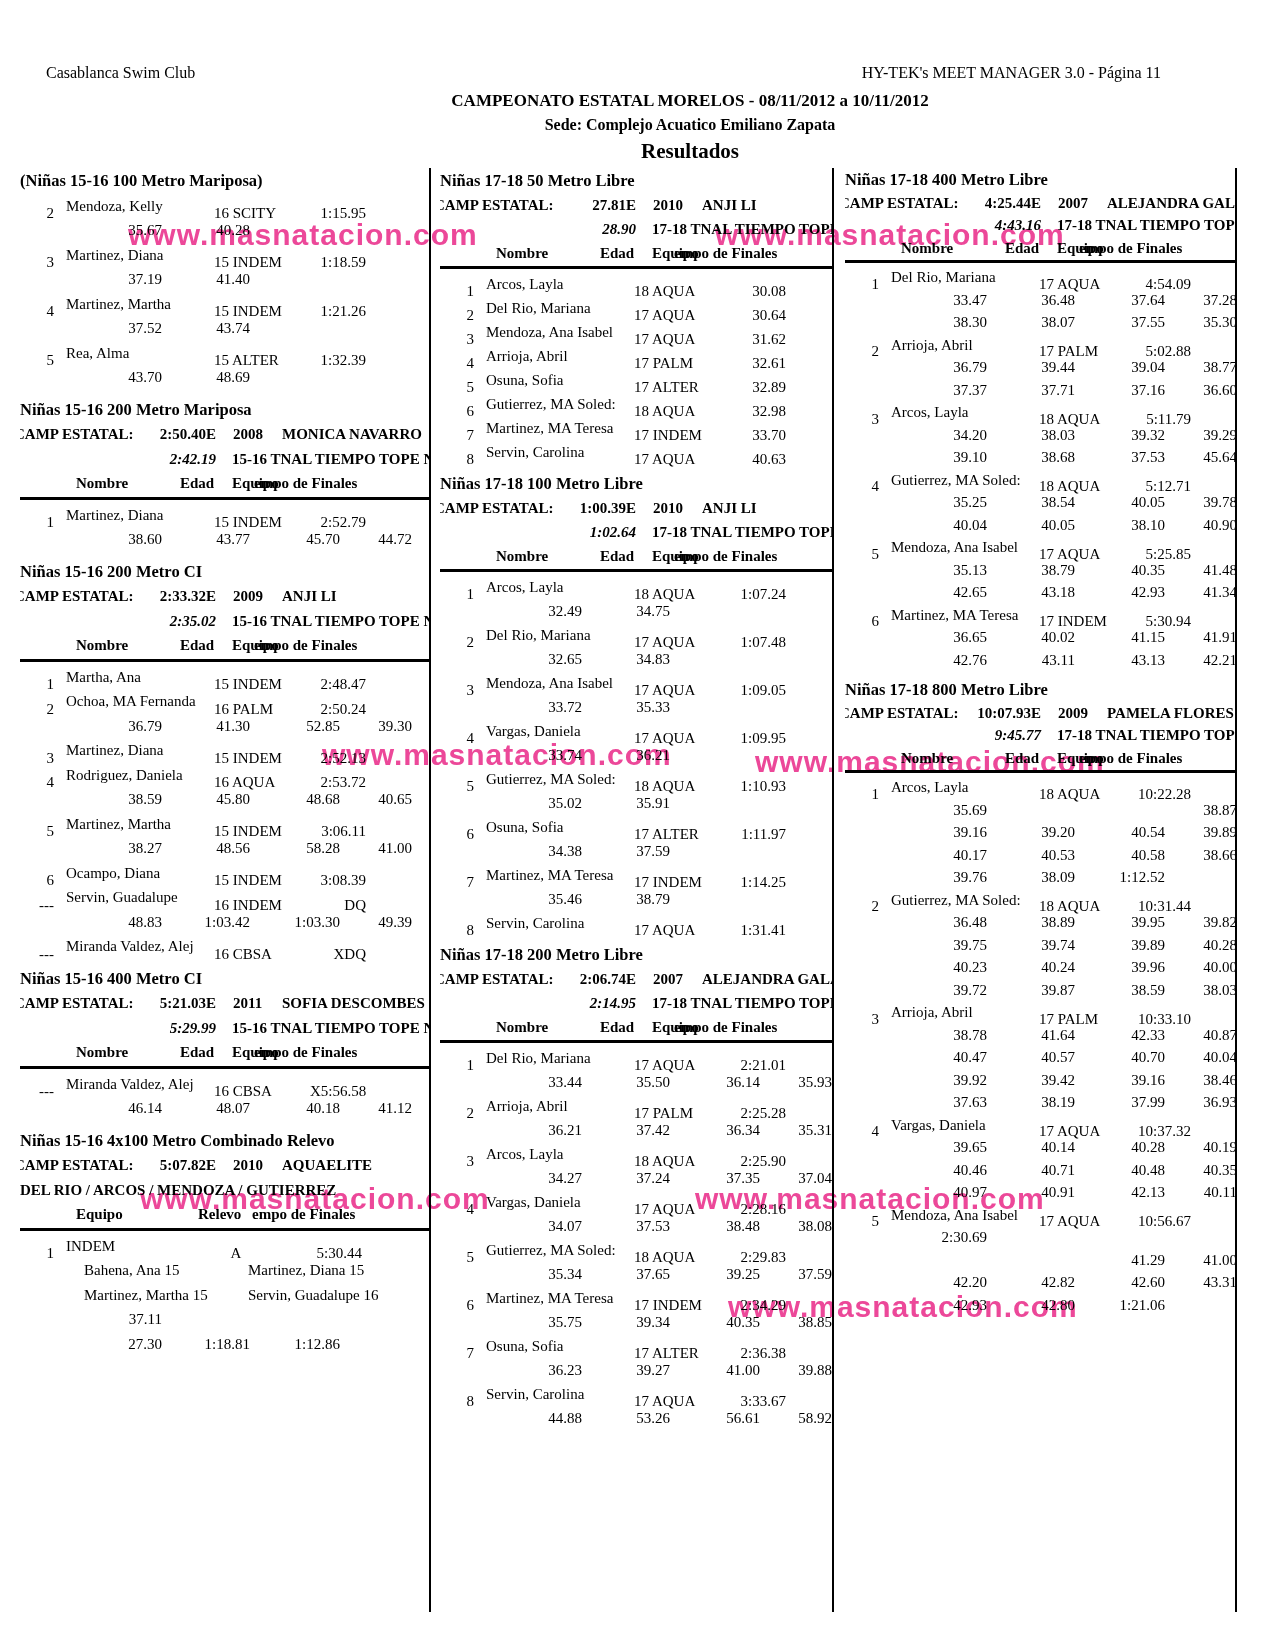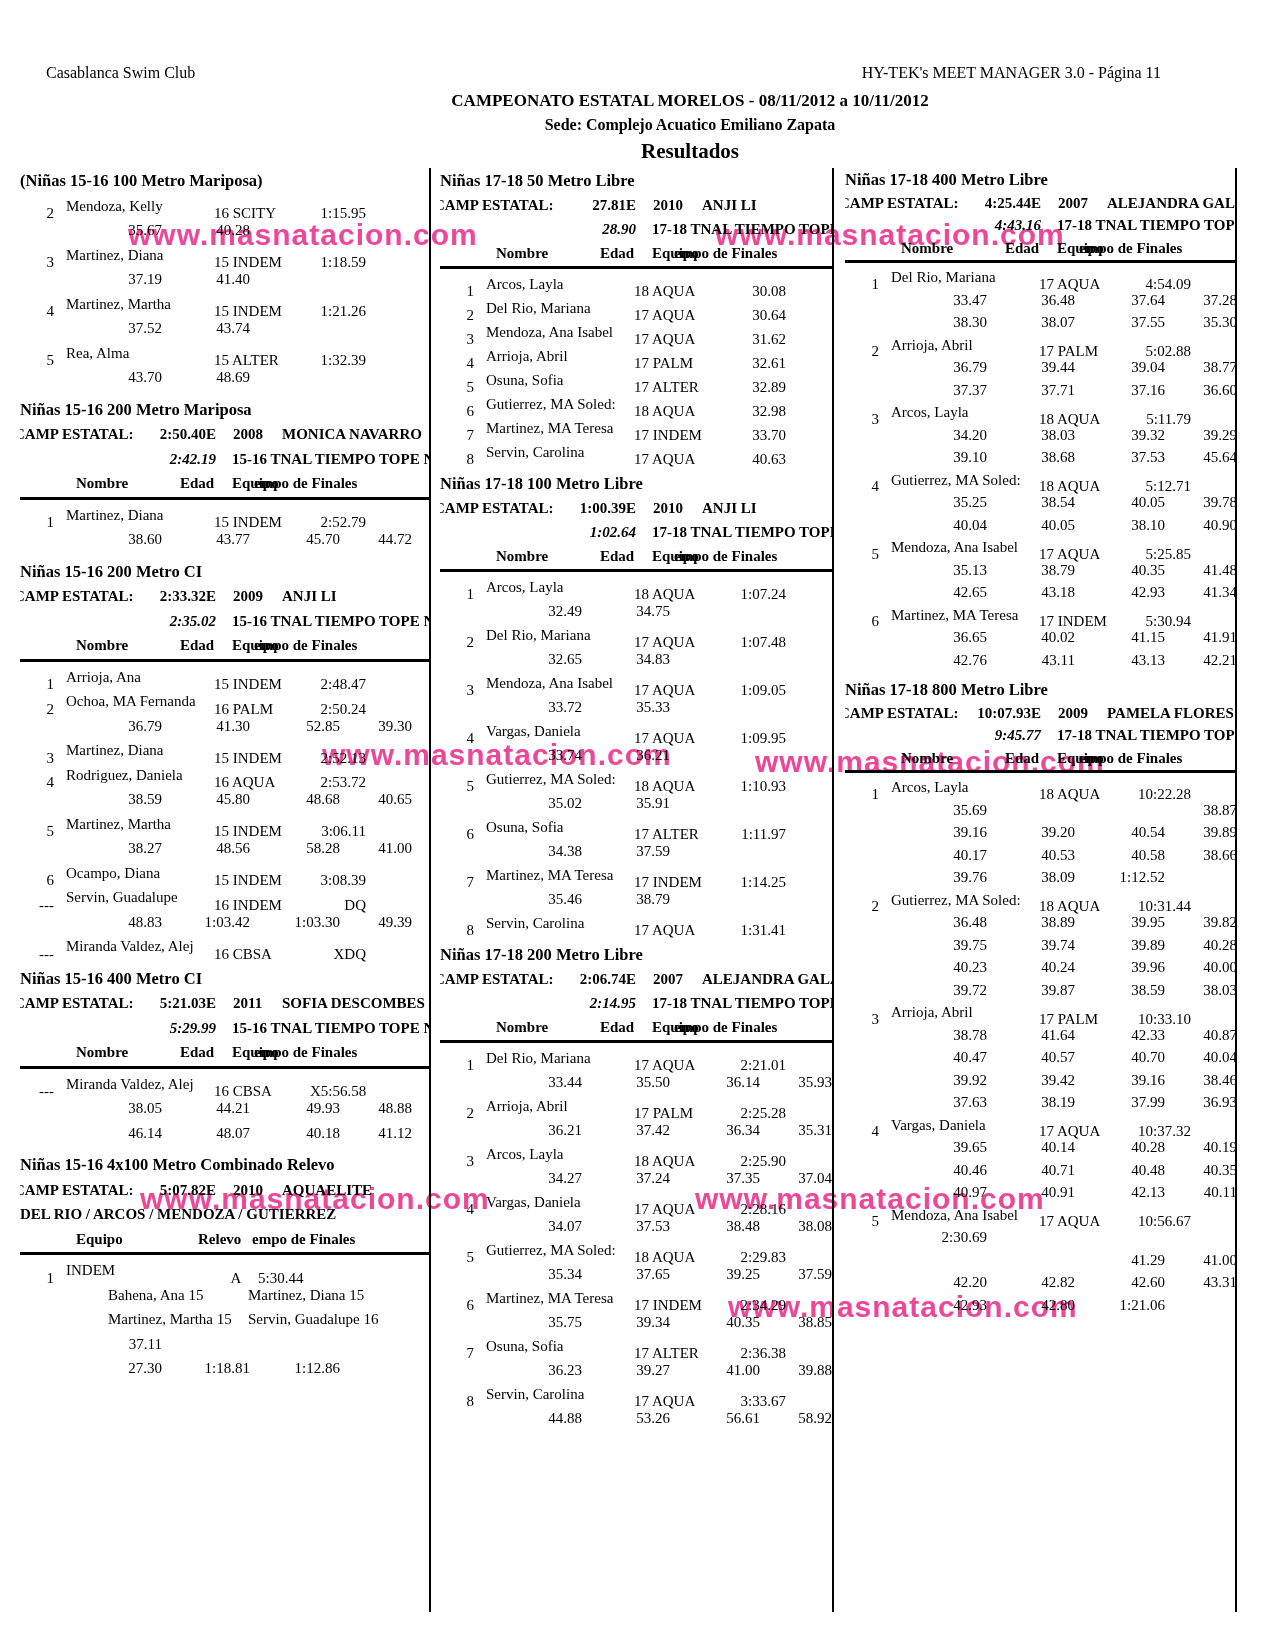--- a/index.html
+++ b/index.html
@@ -47,24 +47,24 @@
   .h-team{position:absolute;left:212px;}
   .h-time{position:absolute;left:234px;}
   .h-relay{position:absolute;left:178px;}
   .h-rtime{position:absolute;left:232px;}
   .hline{height:3px;background:#000;margin:1px 0 3px 0;}
   .place{display:inline-block;width:34px;text-align:right;}
   .name{display:inline-block;width:148px;margin-left:12px;overflow:hidden;}
   .ageteam{display:inline-block;width:96px;}
   .finals{display:inline-block;width:56px;text-align:right;}
   .relay-letter{display:inline-block;width:44px;text-align:center;}
-  .relay-finals{display:inline-block;width:104px;}
+  .relay-finals{display:inline-block;width:104px;text-align:right;}
   .s{display:inline-block;text-align:right;}
   .s0{width:142px}.s1{width:88px}.s2{width:90px}.s3{width:72px}
-  .sw0{position:absolute;left:64px;margin-left:24px;}
+  .sw0{position:absolute;left:64px;}
   .sw1{position:absolute;left:228px;}
 </style>
 </head>
 <body>
 
 <div class="club">Casablanca Swim Club</div>
 <div class="manager">HY-TEK's MEET MANAGER 3.0 - Página 11</div>
 <div class="meet-title">CAMPEONATO ESTATAL MORELOS - 08/11/2012 a 10/11/2012</div>
 <div class="venue">Sede: Complejo Acuatico Emiliano Zapata</div>
 <div class="heading">Resultados</div>
@@ -129,21 +129,21 @@
         <span class="qual-time">2:35.02</span>
         <span class="qual-text">15-16 TNAL TIEMPO TOPE N</span>
       </div>
       <div class="row thead">
         <span class="h-name">Nombre</span>
         <span class="h-age">Edad</span>
         <span class="h-team">Equipo</span>
         <span class="h-time">empo de Finales</span>
       </div>
       <div class="hline"></div>
-      <div class="row entry"><span class="place">1</span><span class="name">Arrioja, Ana</span><span class="ageteam">15 INDEM</span><span class="finals">2:48.47</span></div>
+      <div class="row entry"><span class="place">1</span><span class="name">Martha, Ana</span><span class="ageteam">15 INDEM</span><span class="finals">2:48.47</span></div>
       <div class="row entry"><span class="place">2</span><span class="name">Ochoa, MA Fernanda</span><span class="ageteam">16 PALM</span><span class="finals">2:50.24</span></div>
       <div class="row splits"><span class="s s0">36.79</span><span class="s s1">41.30</span><span class="s s2">52.85</span><span class="s s3">39.30</span></div>
       <div class="row entry"><span class="place">3</span><span class="name">Martinez, Diana</span><span class="ageteam">15 INDEM</span><span class="finals">2:52.13</span></div>
       <div class="row entry"><span class="place">4</span><span class="name">Rodriguez, Daniela</span><span class="ageteam">16 AQUA</span><span class="finals">2:53.72</span></div>
       <div class="row splits"><span class="s s0">38.59</span><span class="s s1">45.80</span><span class="s s2">48.68</span><span class="s s3">40.65</span></div>
       <div class="row entry"><span class="place">5</span><span class="name">Martinez, Martha</span><span class="ageteam">15 INDEM</span><span class="finals">3:06.11</span></div>
       <div class="row splits"><span class="s s0">38.27</span><span class="s s1">48.56</span><span class="s s2">58.28</span><span class="s s3">41.00</span></div>
       <div class="row entry"><span class="place">6</span><span class="name">Ocampo, Diana</span><span class="ageteam">15 INDEM</span><span class="finals">3:08.39</span></div>
       <div class="row entry"><span class="place">---</span><span class="name">Servin, Guadalupe</span><span class="ageteam">16 INDEM</span><span class="finals">DQ</span></div>
       <div class="row splits"><span class="s s0">48.83</span><span class="s s1">1:03.42</span><span class="s s2">1:03.30</span><span class="s s3">49.39</span></div>
@@ -162,21 +162,20 @@
         <span class="qual-text">15-16 TNAL TIEMPO TOPE N</span>
       </div>
       <div class="row thead">
         <span class="h-name">Nombre</span>
         <span class="h-age">Edad</span>
         <span class="h-team">Equipo</span>
         <span class="h-time">empo de Finales</span>
       </div>
       <div class="hline"></div>
       <div class="row entry"><span class="place">---</span><span class="name">Miranda Valdez, Alej</span><span class="ageteam">16 CBSA</span><span class="finals">X5:56.58</span></div>
-      <div class="row splits"><span class="s s0">38.05</span><span class="s s1">44.21</span><span class="s s2">49.93</span><span class="s s3">48.88</span></div>
       <div class="row splits"><span class="s s0">46.14</span><span class="s s1">48.07</span><span class="s s2">40.18</span><span class="s s3">41.12</span></div>
     </div>
     <div class="section">
       <div class="row sec-title">Niñas 15-16 4x100 Metro Combinado Relevo</div>
       <div class="row rec">
         <span class="rec-label">CAMP ESTATAL:</span>
         <span class="rec-time">5:07.82E</span>
         <span class="rec-year">2010</span>
         <span class="rec-holder">AQUAELITE</span>
       </div>

